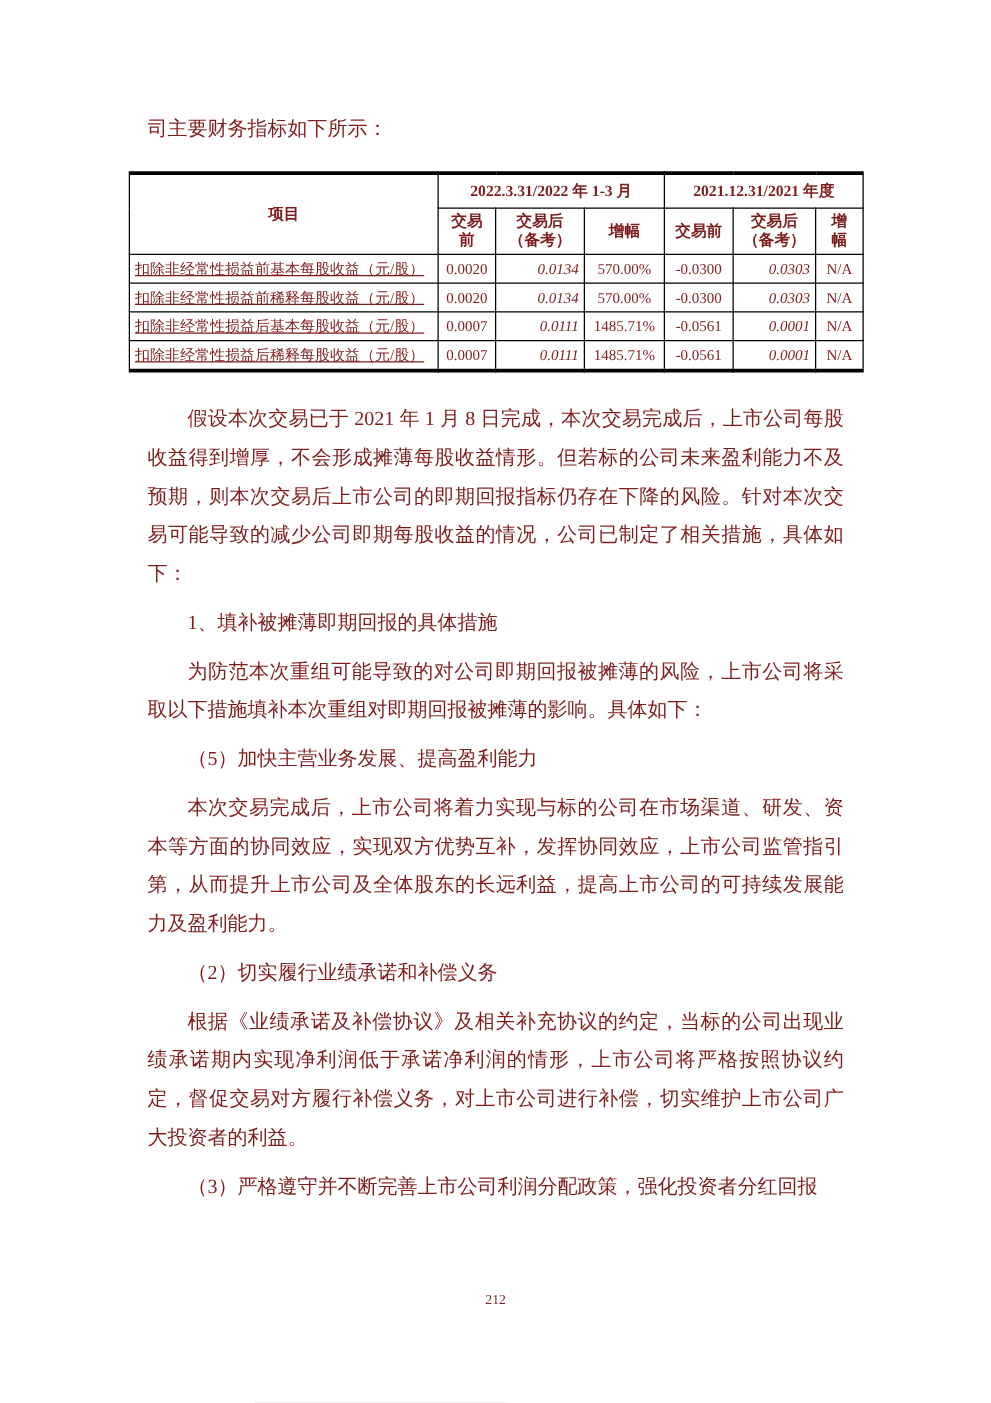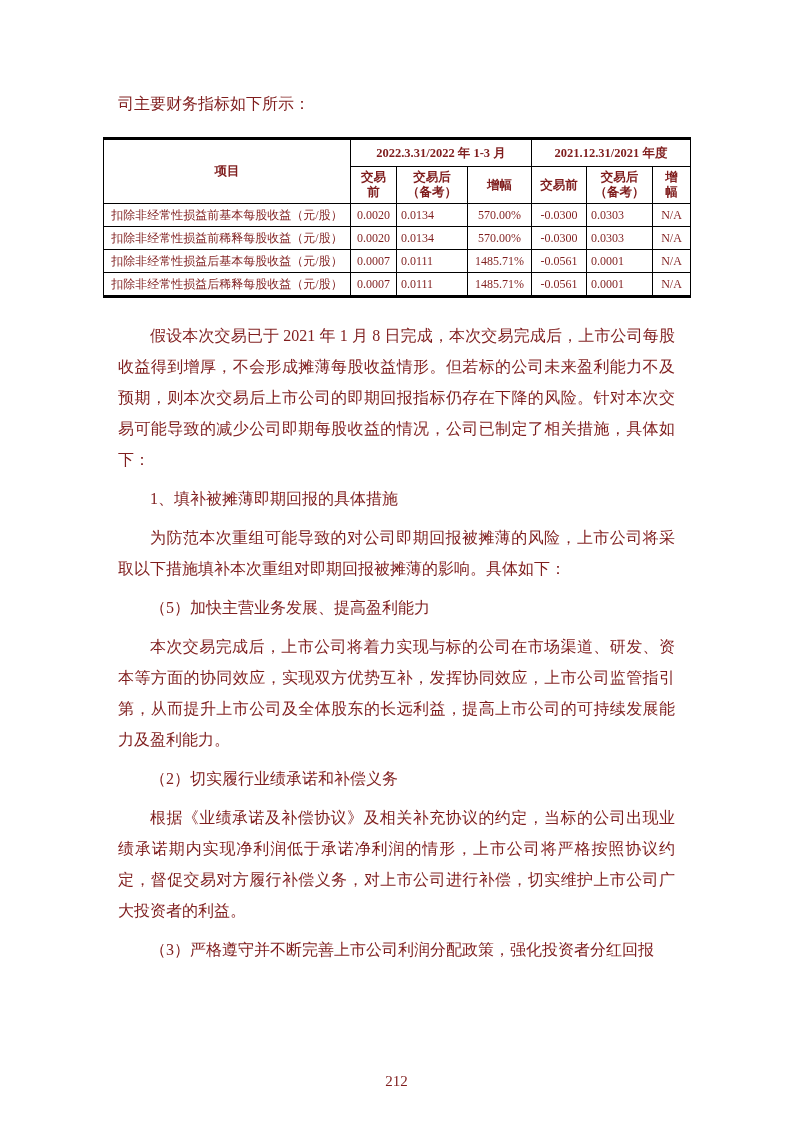--- a/index.html
+++ b/index.html
@@ -34,36 +34,36 @@
     text-align:center; vertical-align:middle;
     padding:2px 1px; line-height:15px;
   }
   tr.grouprow th { height:22px; }
   tr.subrow th { height:32px; }
   table.fin td {
     font-size:12px; padding:3px 4px;
     height:16px; vertical-align:middle;
     line-height:15px;
   }
-  td.lab { text-align:center; padding-left:6px; white-space:nowrap; }
+  td.lab { text-align:left; padding-left:6px; white-space:nowrap;text-decoration:underline; }
   td.c { text-align:center; }
-  td.r { text-align:left; padding-right:5px; }
+  td.r { text-align:right; padding-right:5px;font-style:italic; }
 
   .body-p, .heading {
     margin:0 0 8px 0;
     font-size:16px; line-height:31px;
     text-indent:2em;
   }
   .body-p { text-align:justify; }
 
   .page-number {
     position:absolute;
-    top:1073px; left:118px; width:557px;
+    top:1034px; left:118px; width:557px;
     text-align:center;
-    font-size:15px;
+    font-size:11px;
   }
 </style>
 </head>
 <body>
 
 <div class="page">
   <div class="content">
 
     <p class="intro">司主要财务指标如下所示：</p>
 

